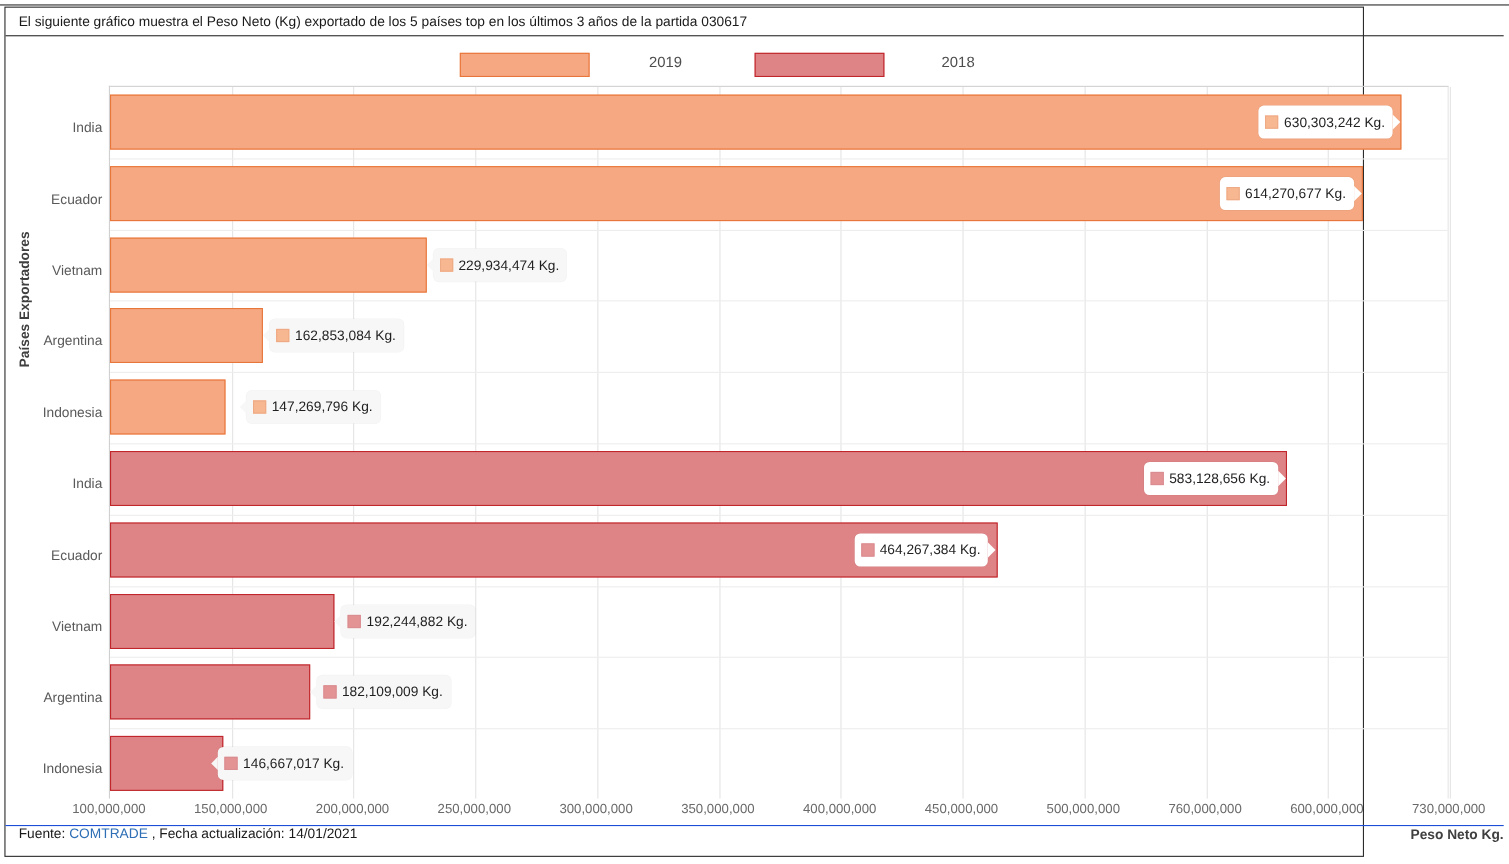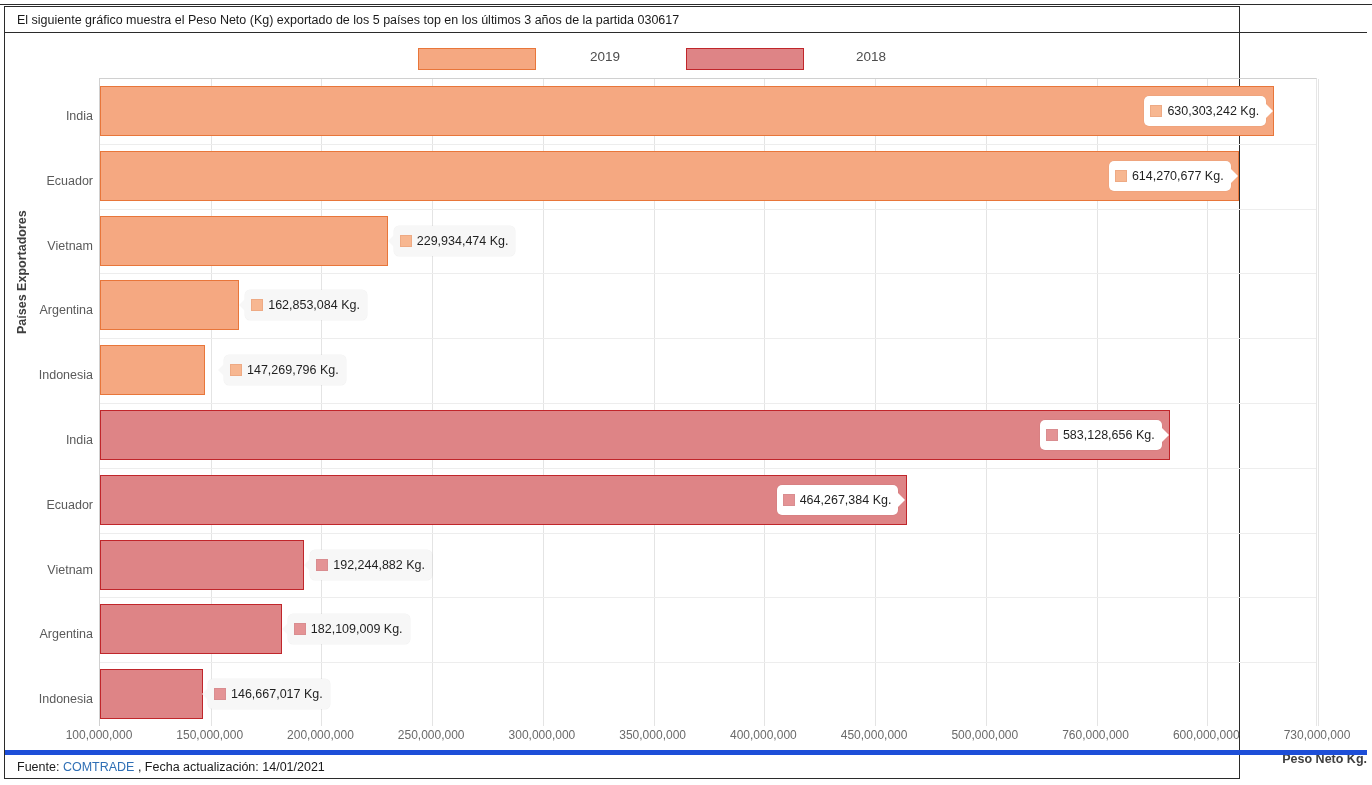--- a/index.html
+++ b/index.html
@@ -47,22 +47,22 @@
     font-size: 12.5px;
     color: #1a1a1a;
     white-space: nowrap;
   }
 
   
   .footer-bar {
     position: absolute;
     left: 0; bottom: 0;
     width: 1362px; height: 28px;
-    border-top: 5px solid #1d4ed8;
-    display: flex; align-items: center;
+    border-top: 1px solid #1d4ed8;
+    display: flex; 
   }
   .footer-text {
     padding-left: 12px;
     font-size: 12.5px;
     color: #1a1a1a;
     white-space: nowrap;
   }
   .footer-text .src-link {
     color: #2f6fb5;
   }
@@ -349,21 +349,21 @@
             <div class="callout outside" style="left: 187.834px;">
               <span class="callout-chip y2018"></span>
               <span>182,109,009 Kg.</span>
             </div>
           </div>
           <div class="row" style="top: 583.2px; height: 64.8px;">
             <div class="gridline-h" style="top: 0px;"></div>
             <div class="bar y2018" style="width: 103.346px;">
               <div class="cat-label">Indonesia</div>
             </div>
-            <div class="callout outside" style="left: 108px; justify-content: flex-end;">
+            <div class="callout outside" style="left: 98px; justify-content: flex-end;">
               <span class="callout-chip y2018"></span>
               <span>146,667,017 Kg.</span>
             </div>
           </div>
         </div>
 
       <div class="xaxis" id="xaxis">
           <div class="xtick" style="left: 0px;">100,000,000</div>
           <div class="xtick" style="left: 110.727px;">150,000,000</div>
           <div class="xtick" style="left: 221.455px;">200,000,000</div>

